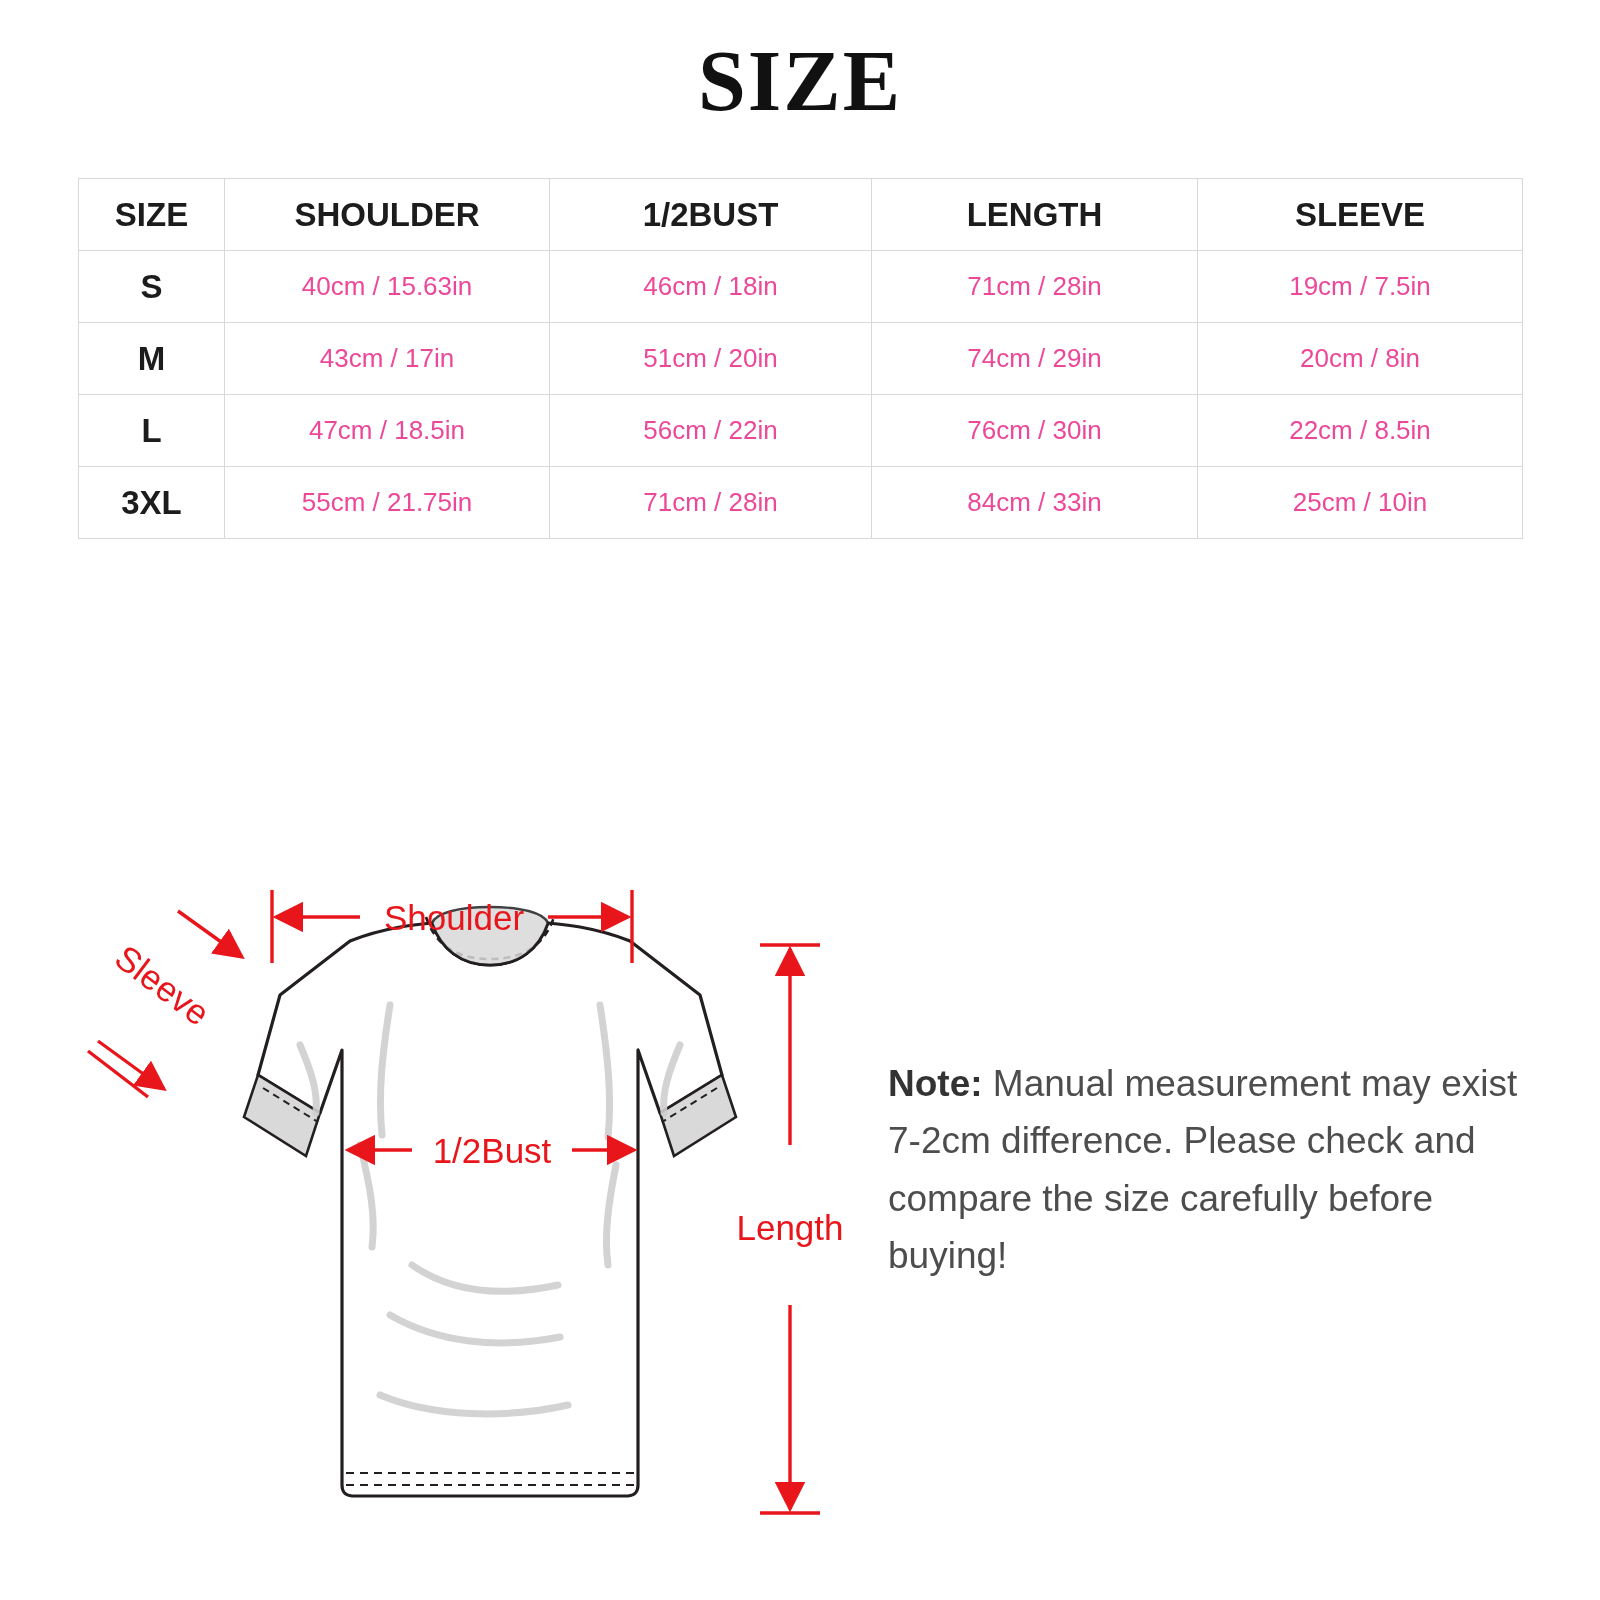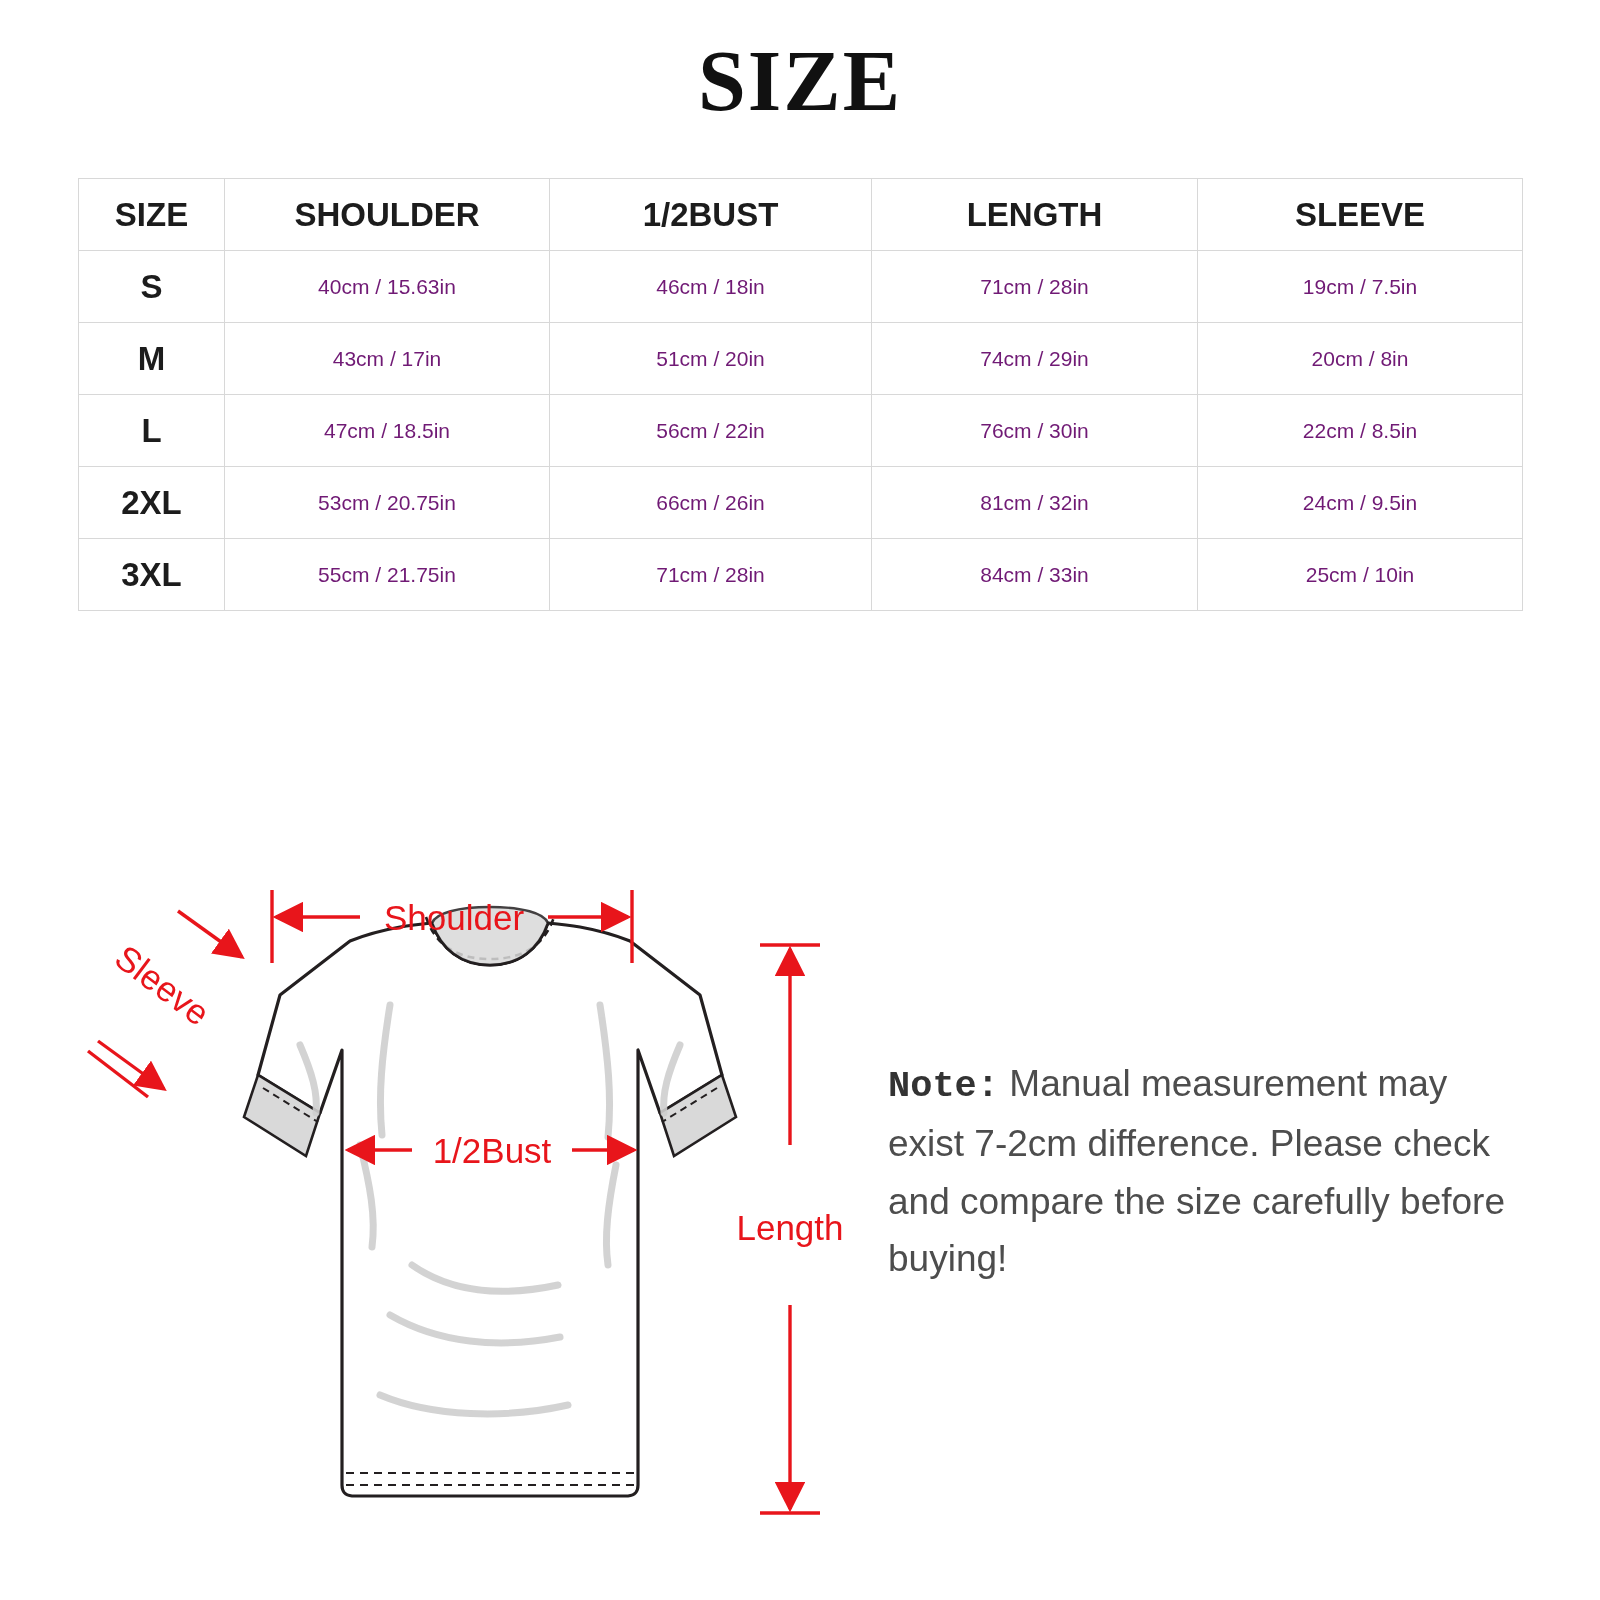--- a/index.html
+++ b/index.html
@@ -38,22 +38,22 @@
     left: 78px;
     width: 1444px;
     border-collapse: collapse;
     table-layout: fixed;
   }
   .size-table th, .size-table td {
     border: 1px solid #d8d8d8;
     height: 69px;
     text-align: center;
     vertical-align: middle;
-    font-size: 21px;
-    color: #701a75;
+    font-size: 26px;
+    color: #ec4899;
     font-weight: 400;
   }
   .size-table th {
     font-weight: 700;
     color: #1c1c1c;
     font-size: 33px;
   }
   .size-table td.sizecol {
     font-weight: 700;
     color: #1c1c1c;
@@ -81,21 +81,20 @@
     top: 1055px;
     left: 888px;
     width: 640px;
     font-size: 37px;
     line-height: 1.55;
     color: #4d4d4d;
   }
   .note b {
     color: #333333;
     font-weight: 700;
-    font-family: Liberation Mono, monospace;
   }
 </style>
 </head>
 <body>
 
 <div class="title">SIZE</div>
 
 <table class="size-table">
   <colgroup>
     <col class="col-size">
@@ -127,27 +126,20 @@
       <td>51cm / 20in</td>
       <td>74cm / 29in</td>
       <td>20cm / 8in</td>
     </tr>
     <tr>
       <td class="sizecol">L</td>
       <td>47cm / 18.5in</td>
       <td>56cm / 22in</td>
       <td>76cm / 30in</td>
       <td>22cm / 8.5in</td>
-    </tr>
-    <tr>
-      <td class="sizecol">2XL</td>
-      <td>53cm / 20.75in</td>
-      <td>66cm / 26in</td>
-      <td>81cm / 32in</td>
-      <td>24cm / 9.5in</td>
     </tr>
     <tr>
       <td class="sizecol">3XL</td>
       <td>55cm / 21.75in</td>
       <td>71cm / 28in</td>
       <td>84cm / 33in</td>
       <td>25cm / 10in</td>
     </tr>
   </tbody>
 </table>

